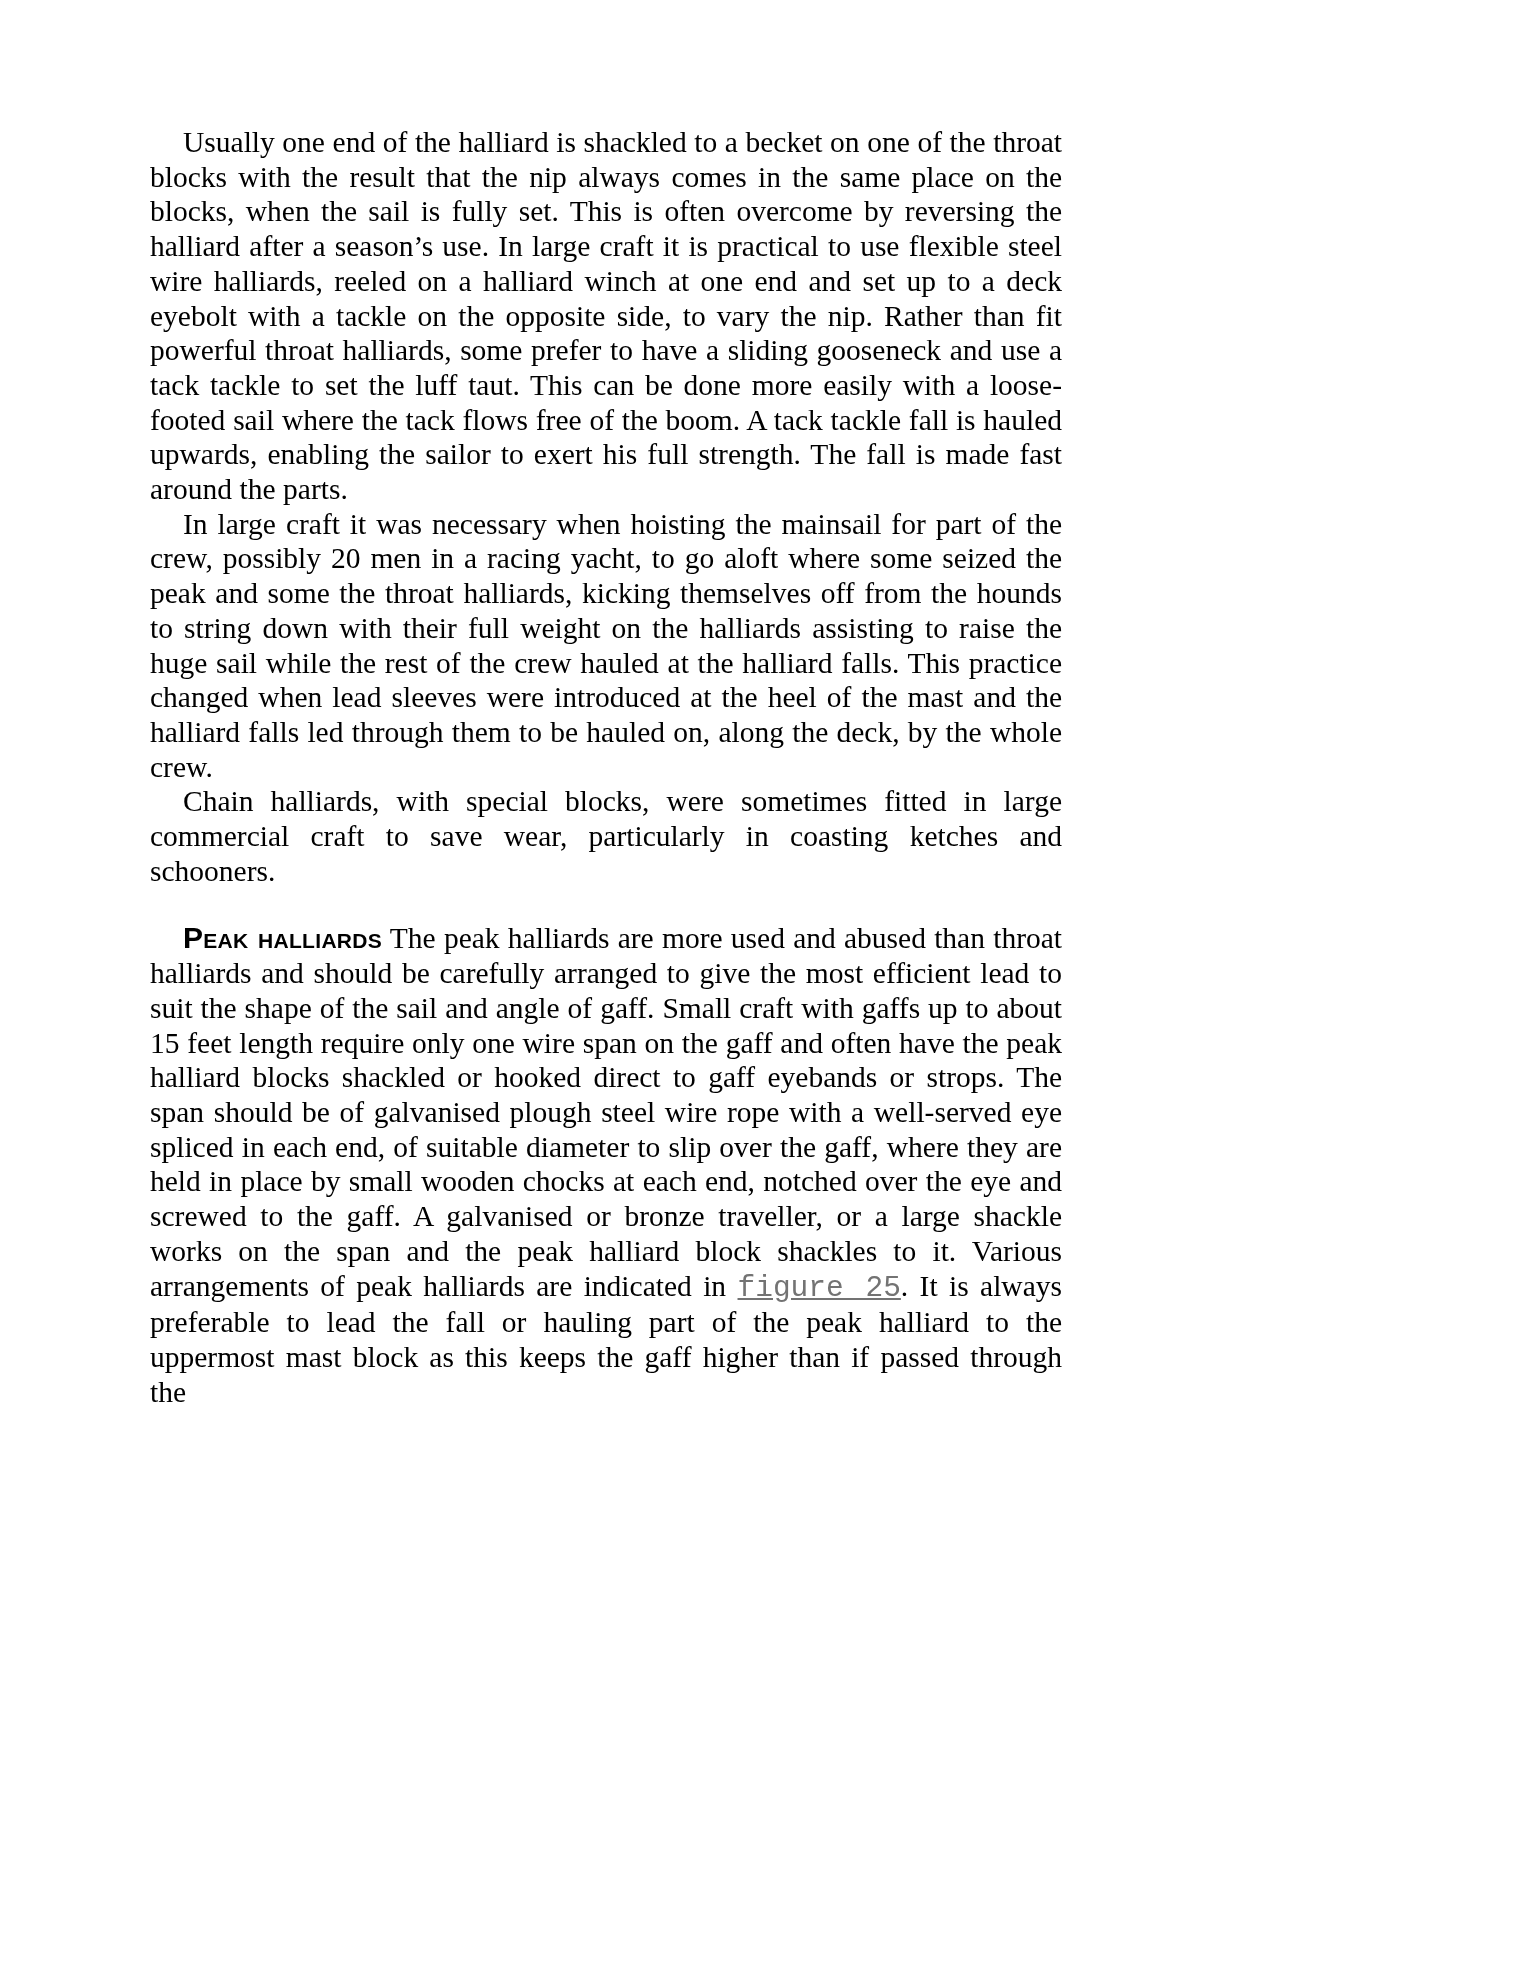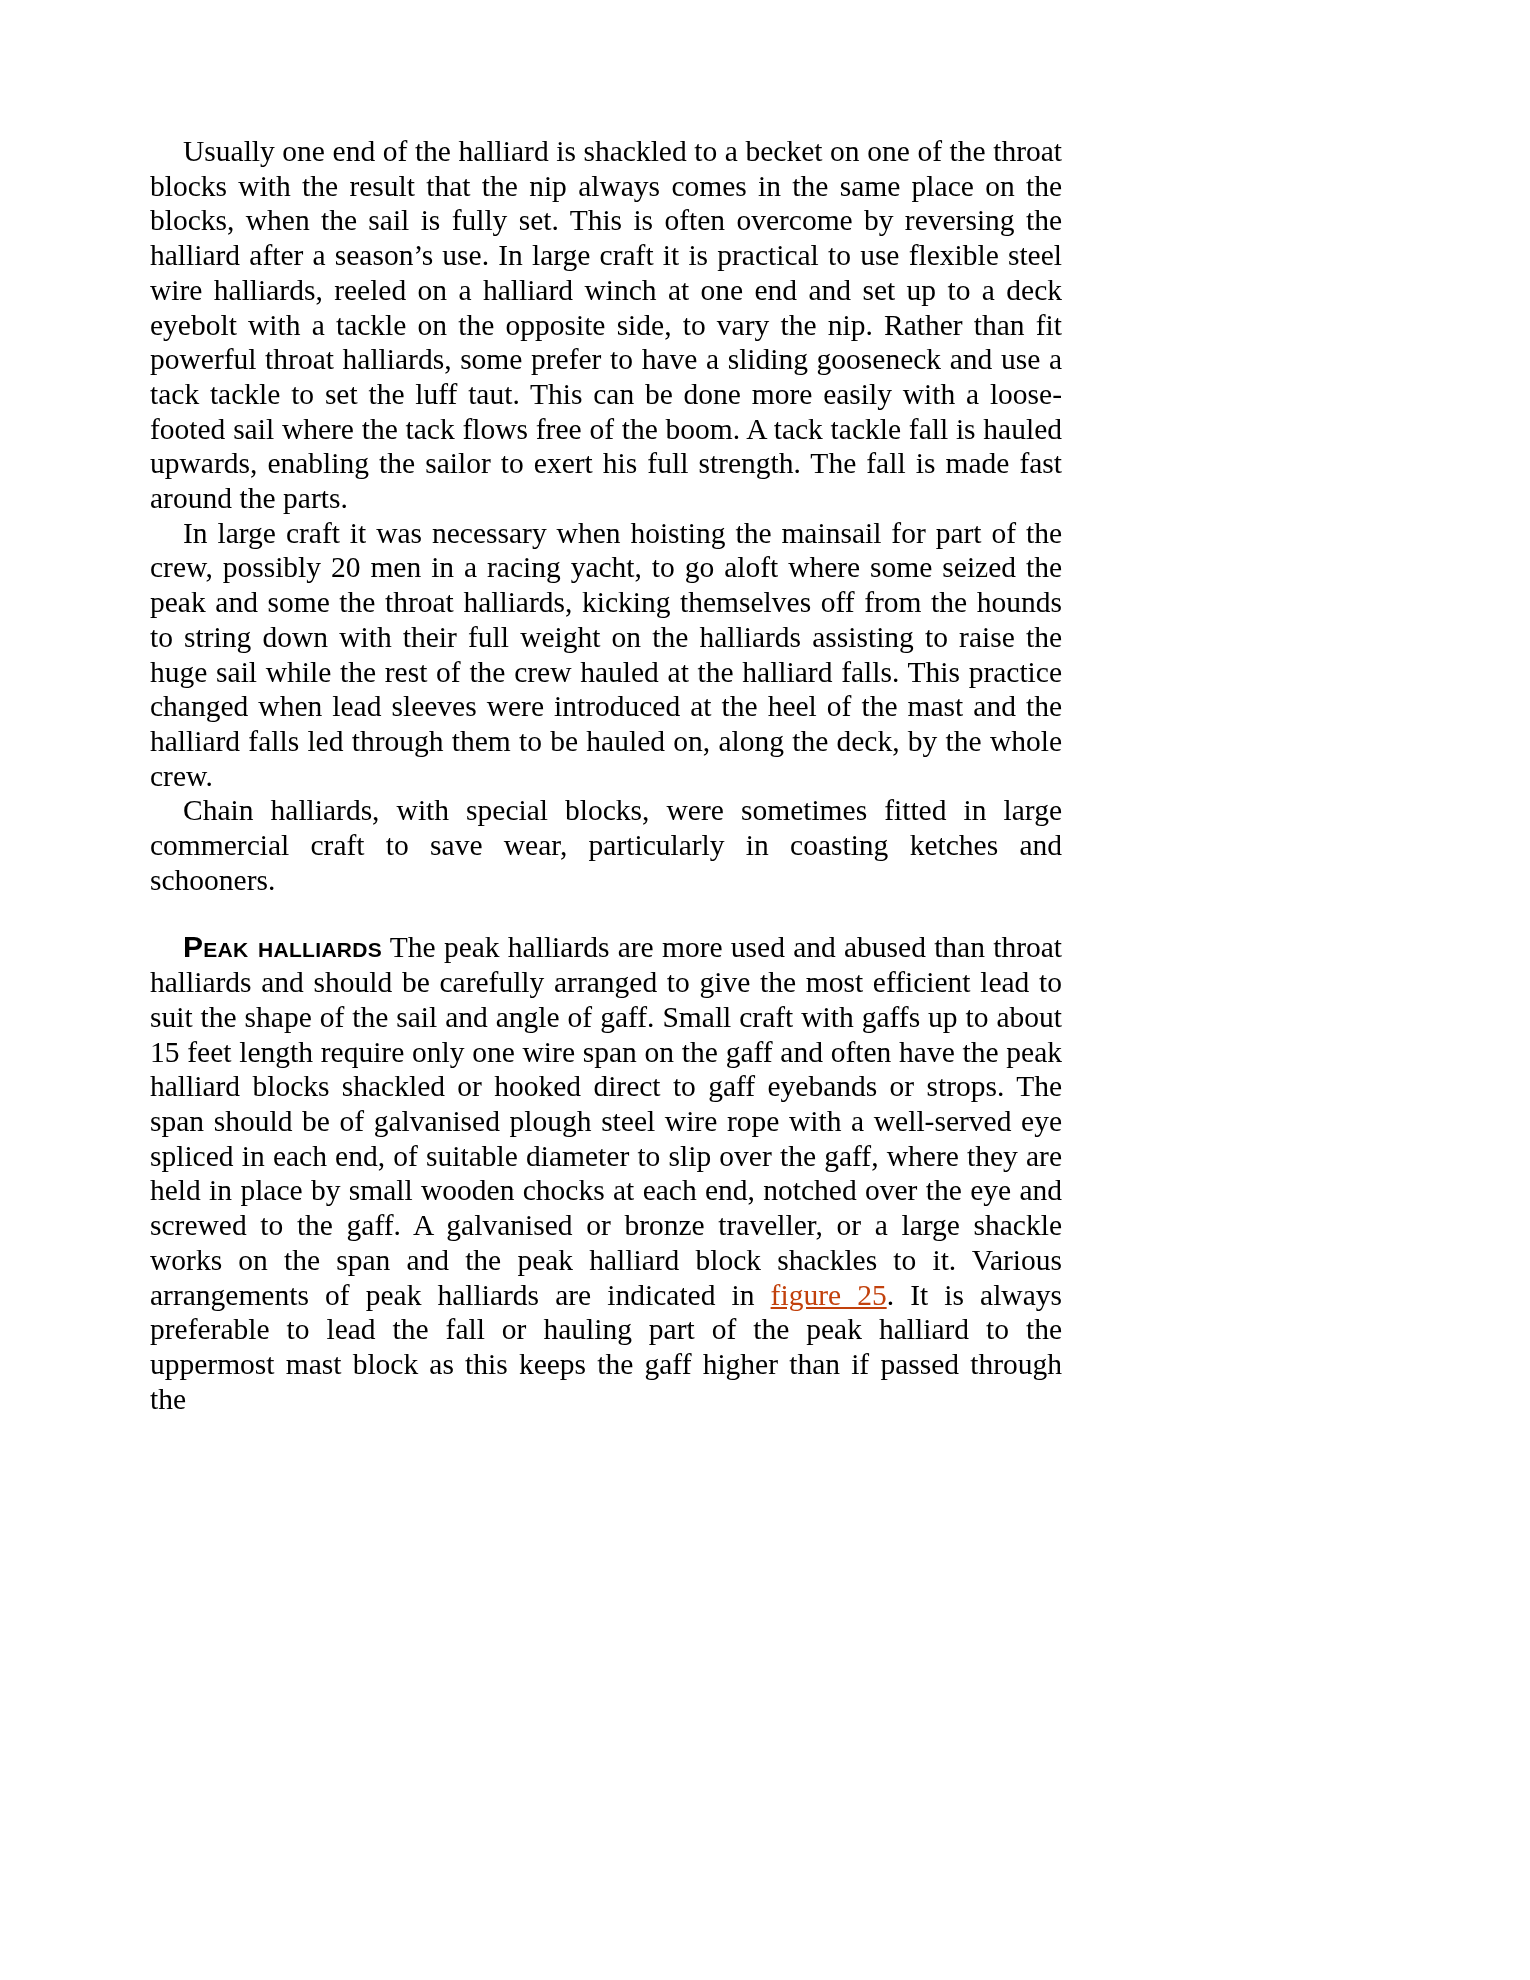--- a/index.html
+++ b/index.html
@@ -19,21 +19,21 @@
     width: 1530px;
     height: 1980px;
     background: #ffffff;
     overflow: hidden;
     box-sizing: border-box;
   }
 
   .text-column {
     position: absolute;
     left: 150px;
-    top: 134px;
+    top: 125px;
     width: 912px;
   }
 
   .para {
     margin: 0;
     padding: 0;
     font-size: 29.5px;
     line-height: 34.7px;
     text-align: justify;
     text-justify: inter-word;
@@ -52,21 +52,22 @@
   .runin-heading {
     font-family: "Liberation Sans", "DejaVu Sans", sans-serif;
     font-weight: bold;
     font-variant: small-caps;
     font-size: 30px;
     letter-spacing: 0.3px;
     margin-top: 37px;
   }
 
   .link {
-    color: #c2410c;
+    color: #737373;
+    font-family: Liberation Mono, monospace;
   }
 </style>
 </head>
 <body>
 
 <div class="page">
   <div class="text-column">
 
     <p class="para">Usually one end of the halliard is shackled to a becket on one of the throat blocks with the result that the nip always comes in the same place on the blocks, when the sail is fully set. This is often overcome by reversing the halliard after a season’s use. In large craft it is practical to use flexible steel wire halliards, reeled on a halliard winch at one end and set up to a deck eyebolt with a tackle on the opposite side, to vary the nip. Rather than fit powerful throat halliards, some prefer to have a sliding gooseneck and use a tack tackle to set the luff taut. This can be done more easily with a loose-footed sail where the tack flows free of the boom. A tack tackle fall is hauled upwards, enabling the sailor to exert his full strength. The fall is made fast around the parts.</p>
 

